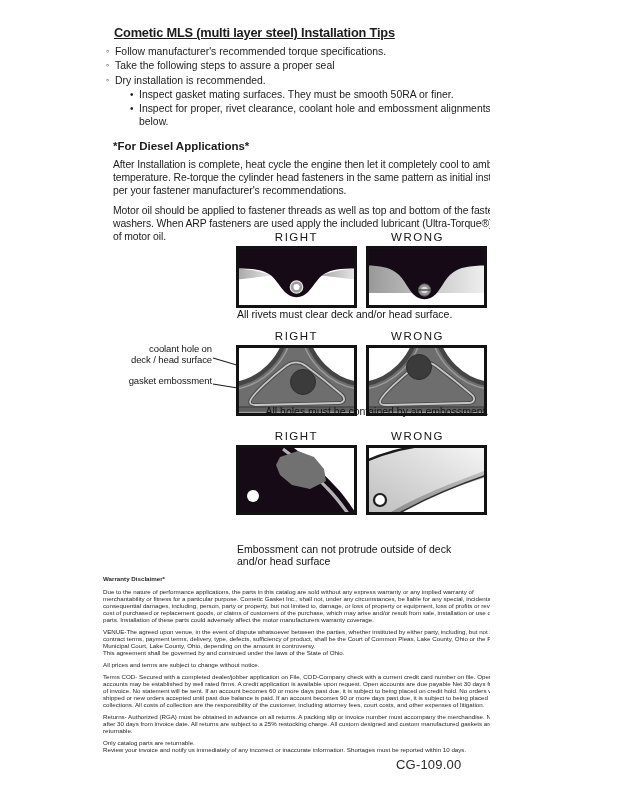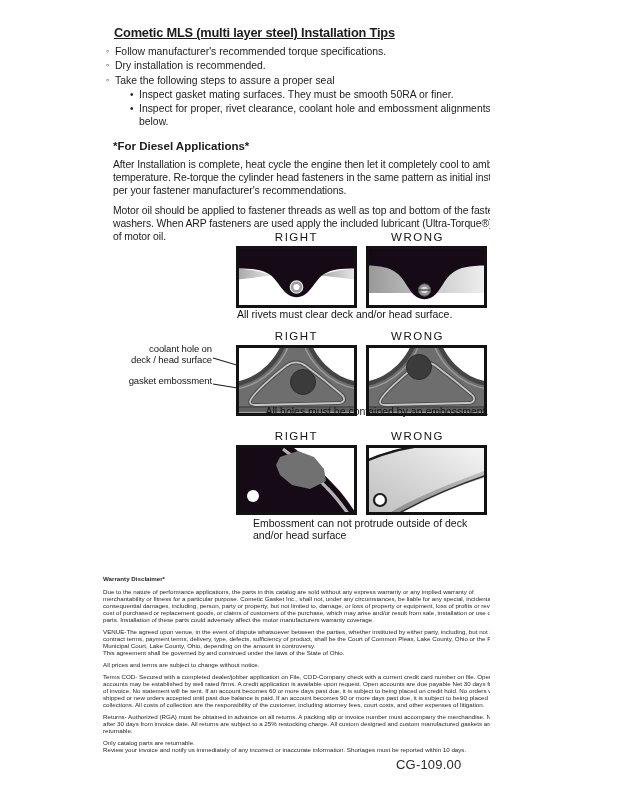--- a/index.html
+++ b/index.html
@@ -42,25 +42,25 @@
 
   <div class="title">Cometic MLS (multi layer steel) Installation Tips</div>
 
   <div class="bullets">
     <div class="b-row lvl1">
         <span class="mk"></span>
         <span>Follow manufacturer's recommended torque specifications.</span>
       </div>
     <div class="b-row lvl1">
         <span class="mk"></span>
+        <span>Take the following steps to assure a proper seal</span>
+      </div>
+    <div class="b-row lvl1">
+        <span class="mk"></span>
         <span>Dry installation is recommended.</span>
-      </div>
-    <div class="b-row lvl1">
-        <span class="mk"></span>
-        <span>Take the following steps to assure a proper seal</span>
       </div>
     <div class="b-row lvl2">
         <span class="mk"></span>
         <span>Inspect gasket mating surfaces.  They must be smooth 50RA or finer.</span>
       </div>
     <div class="b-row lvl2">
         <span class="mk"></span>
         <span>Inspect for proper, rivet clearance, coolant hole and embossment alignments as shown below.</span>
       </div>
   </div>
@@ -182,21 +182,21 @@
       <rect x="0" y="0" width="121" height="70" fill="url(#g3w)"></rect>
       <path d="M30,70 C52,56 78,44 121,30 L121,70 Z" fill="#ffffff"></path>
       <path d="M20,70 C46,54 80,40 121,25 L121,32 C80,44 53,57 30,70 Z" fill="url(#g3s)"></path>
       <path d="M30,70 C53,57 80,44 121,30" fill="none" stroke="#2f2f2f" stroke-width="1.6"></path>
       <path d="M0,0 L64,0 C43,1.5 21,7.5 0,15.5 Z" fill="#ffffff"></path>
       <path d="M0,16 C22,6.5 44,1 66,0" fill="none" stroke="#1a1a1a" stroke-width="2.4"></path>
       <circle cx="14" cy="55" r="6" fill="#ffffff" stroke="#1e1e1e" stroke-width="2.2"></circle>
       <rect x="1.5" y="1.5" width="118" height="67" fill="none" stroke="#121212" stroke-width="3"></rect>
     </svg>
   </div>
-  <div class="fig-caption" style="top:518px;margin-left:16px;">Embossment can not protrude outside of deck
+  <div class="fig-caption" style="top:544px;">Embossment can not protrude outside of deck
 and/or head surface</div>
 
   <div class="legal">
     <div class="lg-head">Warranty Disclaimer*</div>
     <p>Due to the nature of performance applications, the parts in this catalog are sold without any express warranty or any implied warranty of merchantability or fitness for a particular purpose.  Cometic Gasket Inc., shall not, under any circumstances, be liable for any special, incidental or consequential damages, including, person, party or property, but not limited to, damage, or loss of property or equipment, loss of profits or revenue, cost of purchased or replacement goods, or claims of customers of the purchase, which may arise and/or result from sale, installation or use of these parts.  Installation of these parts could adversely affect the motor manufacturers warranty coverage.</p>
     <p>VENUE-The agreed upon venue, in the event of dispute whatsoever between the parties, whether instituted by either party, including, but not limited to, contract terms, payment terms, delivery, type, defects, sufficiency of product, shall be the Court of Common Pleas, Lake County, Ohio or the Painesville Municipal Court, Lake County, Ohio, depending on the amount in controversy.
 This agreement shall be governed by and construed under the laws of the State of Ohio.</p>
     <p>All prices and terms are subject to change without notice.</p>
     <p>Terms COD- Secured with a completed dealer/jobber application on File, COD-Company check with a current credit card number on file.  Open accounts may be established by well rated firms.  A credit application is available upon request.  Open accounts are due payable Net 30 days from date of invoice.  No statement will be sent.  If an account becomes 60 or more days past due, it is subject to being placed on credit hold.  No orders will be shipped or new orders accepted until past due balance is paid.  If an account becomes 90 or more days past due, it is subject to being placed for collections.  All costs of collection are the responsibility of the customer, including attorney fees, court costs, and other expenses of litigation.</p>
     <p>Returns- Authorized (RGA) must be obtained in advance on all returns.  A packing slip or invoice number must accompany the merchandise.  No returns after 30 days from invoice date.  All returns are subject to a 25% restocking charge.  All custom designed and custom manufactured gaskets are non-returnable.</p>

